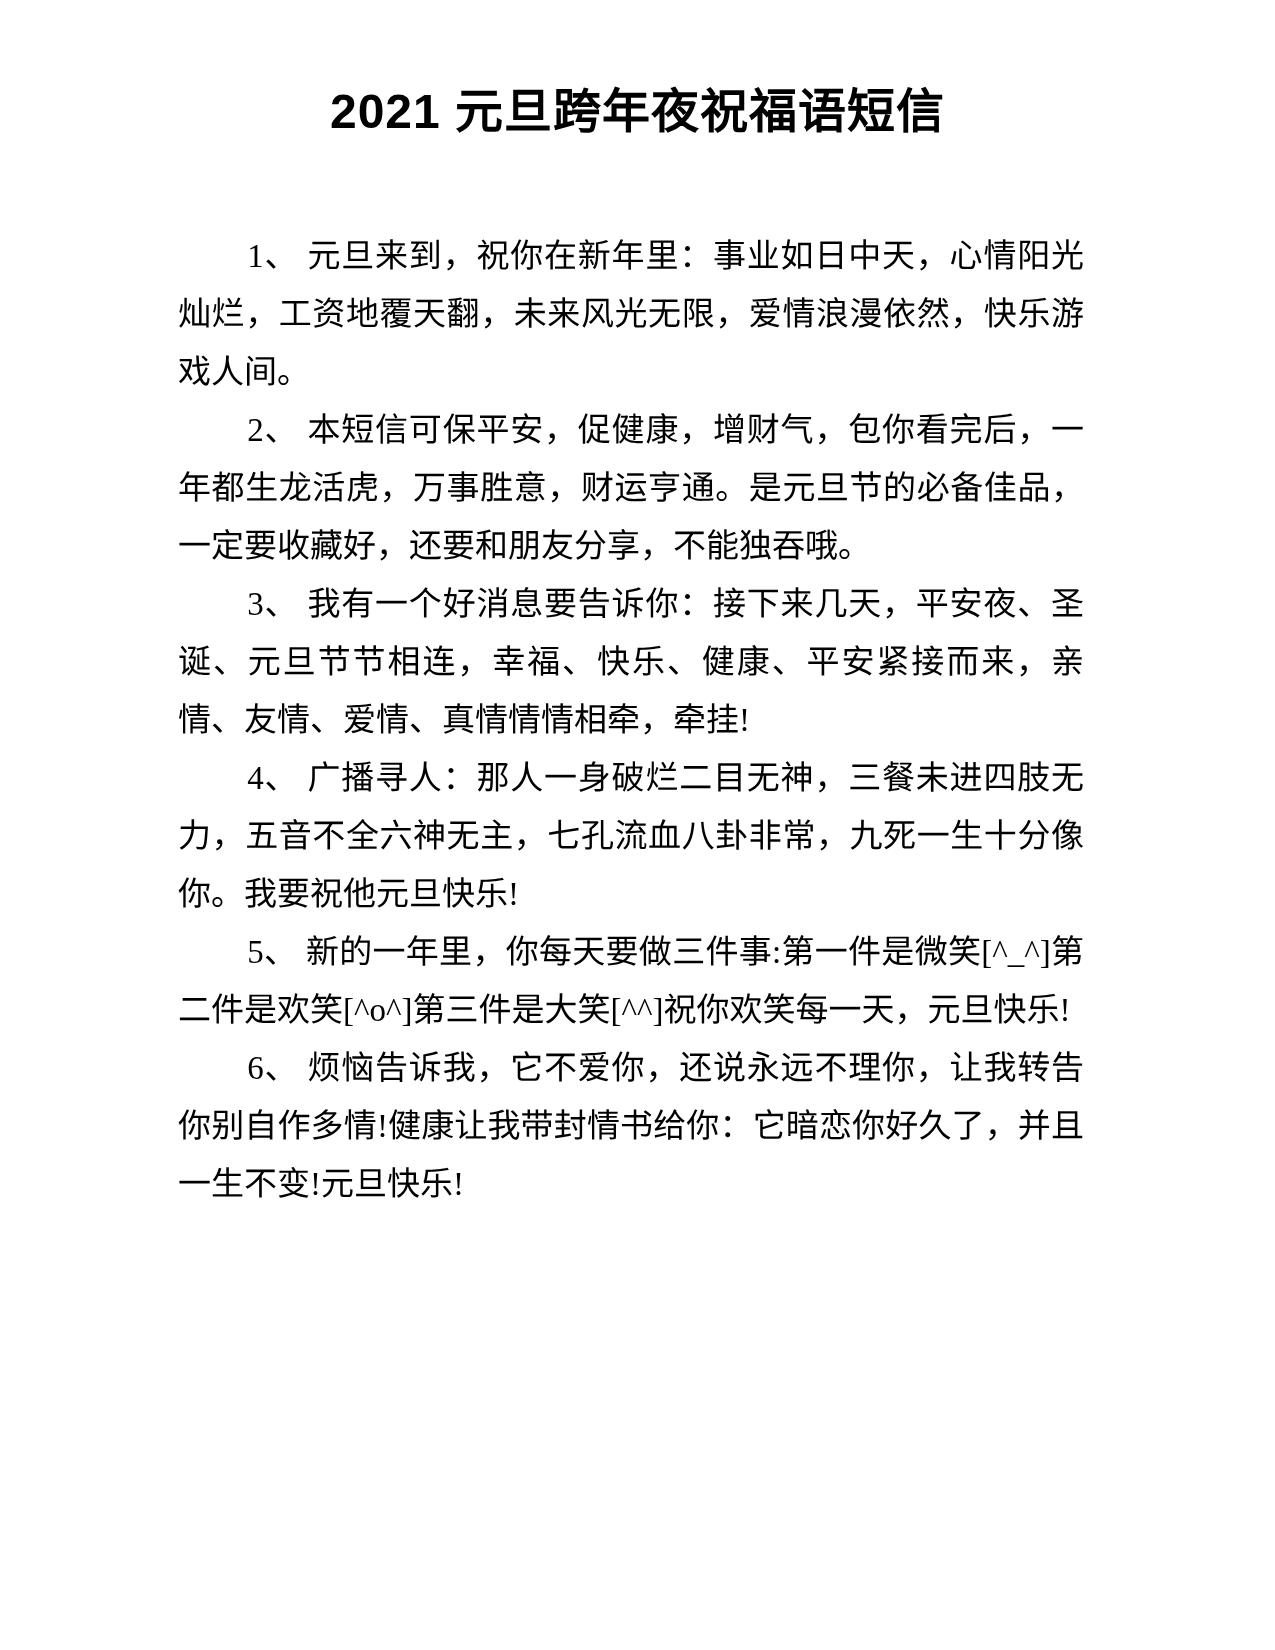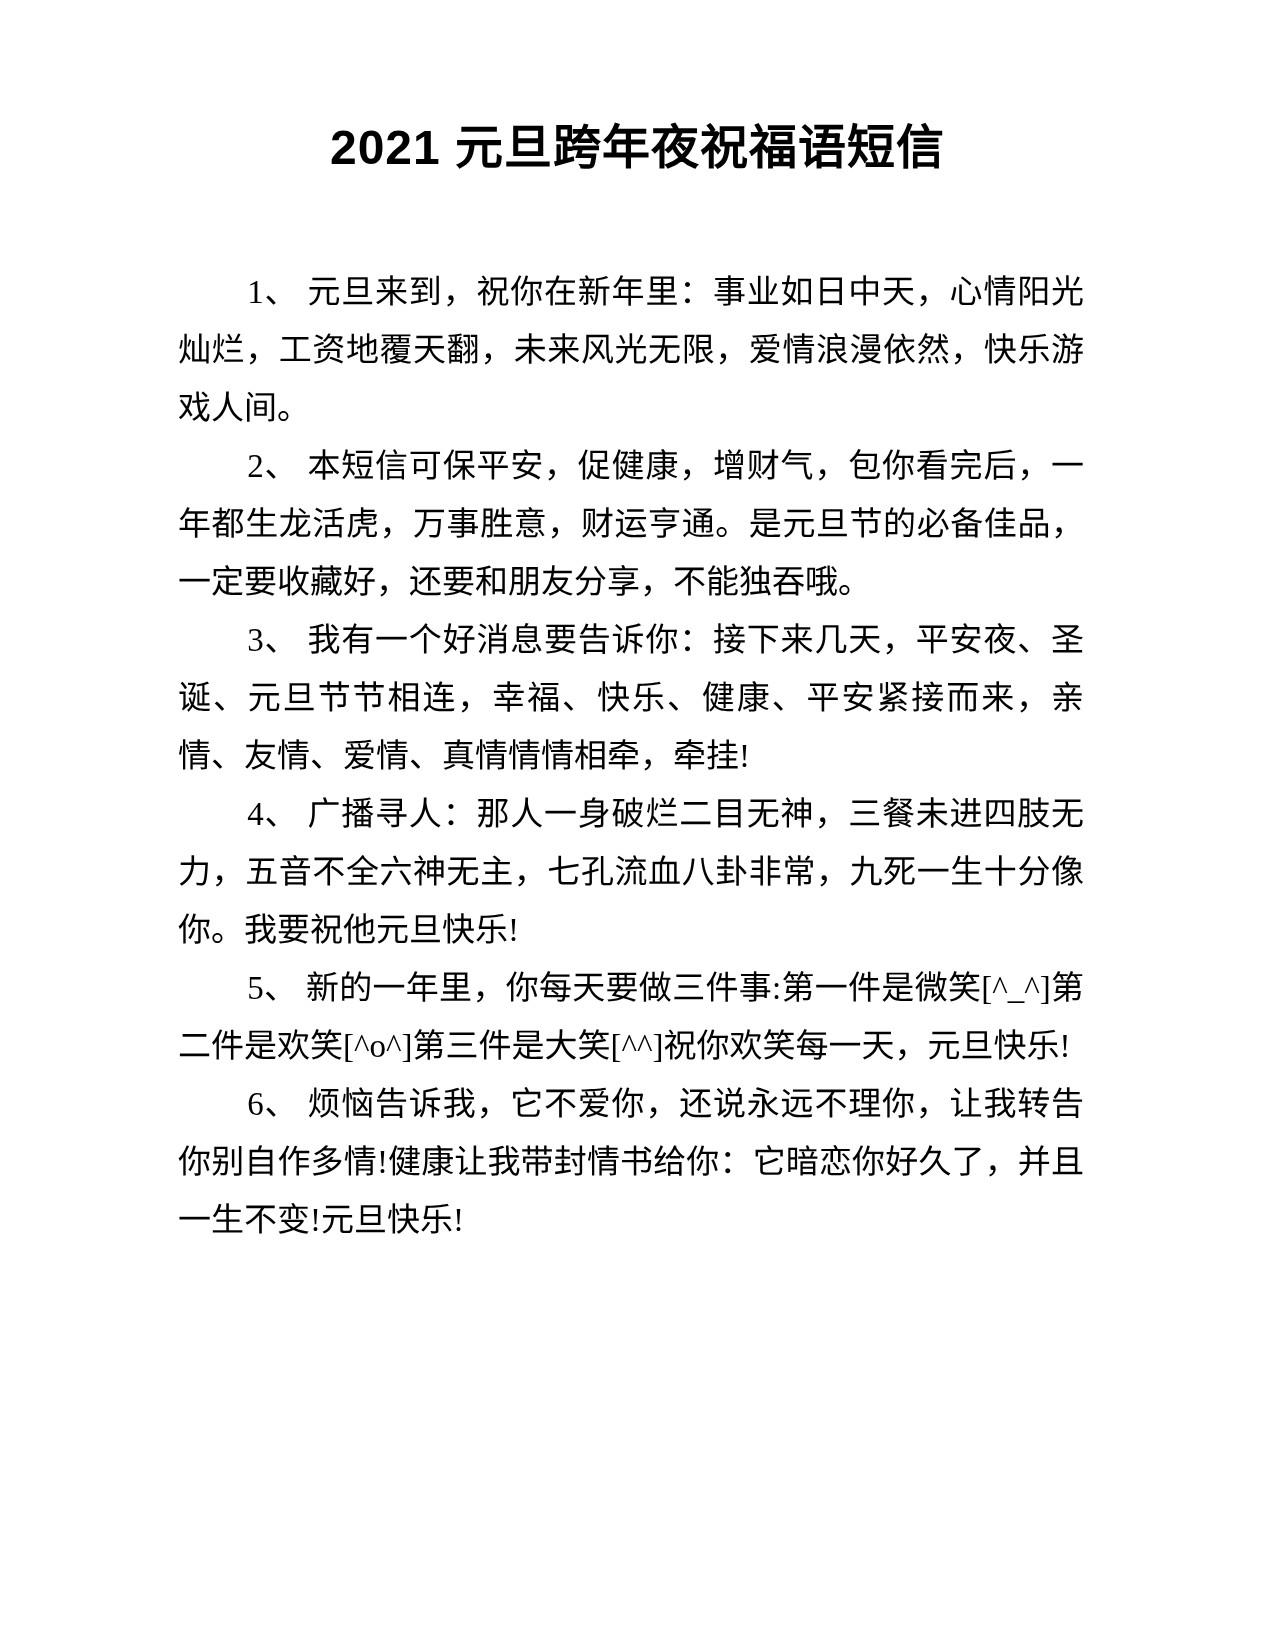--- a/index.html
+++ b/index.html
@@ -10,21 +10,21 @@
   .page {
     position: relative;
     width: 1275px;
     height: 1650px;
     background: #ffffff;
     color: #000000;
     overflow: hidden;
   }
   .doc-title {
     margin: 0;
-    padding-top: 117px;
+    padding-top: 81px;
     text-align: center;
     font-family: "Liberation Sans", "DejaVu Sans", sans-serif;
     font-weight: 700;
     font-size: 48px;
     line-height: 62px;
     letter-spacing: 1px;
     color: #000000;
   }
   .doc-body {
     width: 906px;

